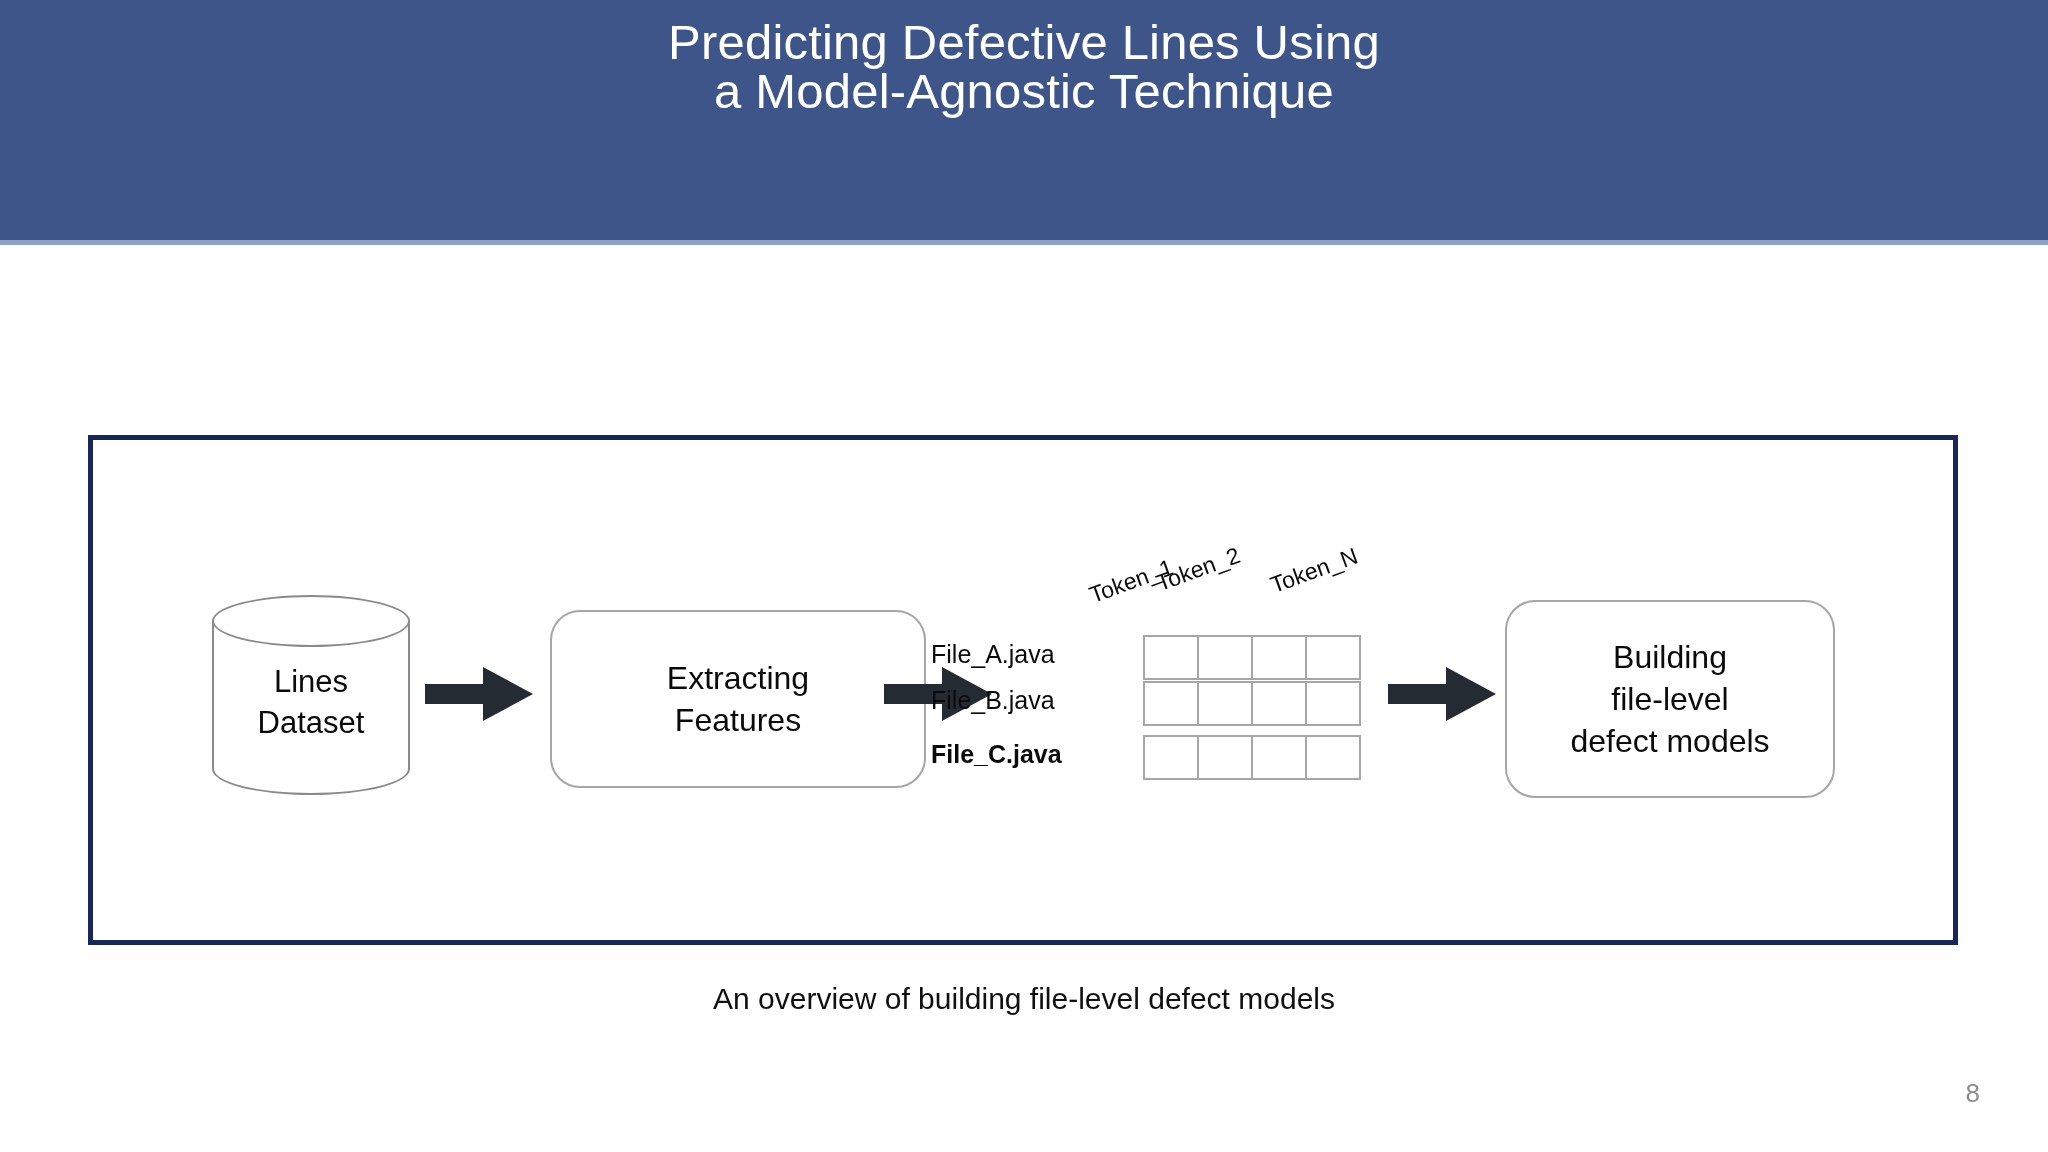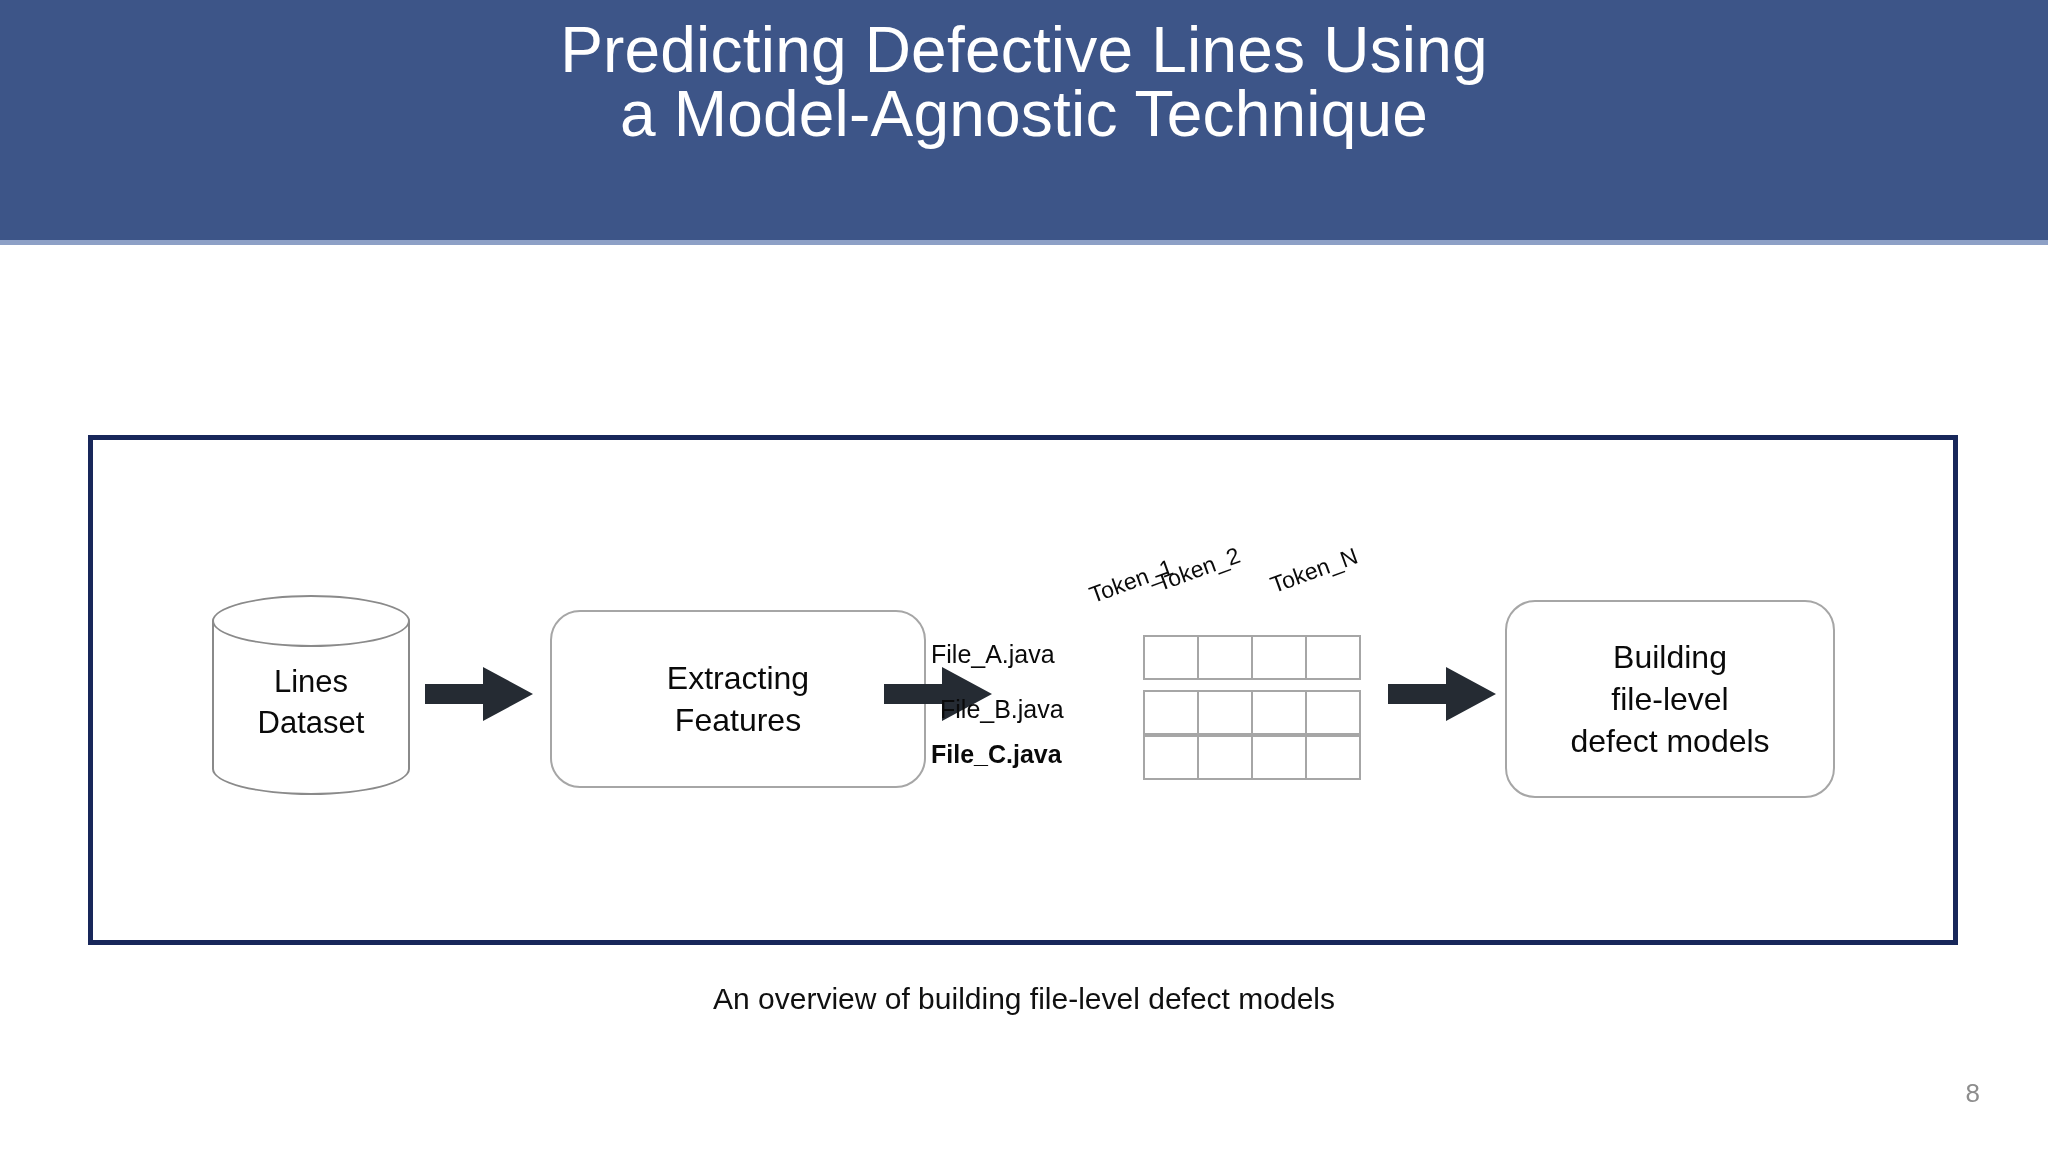--- a/index.html
+++ b/index.html
@@ -34,21 +34,21 @@
     height: 5px;
     background: #8da0c6;
   }
   .title-text {
     position: absolute;
     left: 0;
     top: 18px;
     width: 2048px;
     text-align: center;
     color: #ffffff;
-    font-size: 64px;
+    font-size: 49px;
     line-height: 1.0;
     font-weight: 400;
     letter-spacing: 0.2px;
     white-space: pre-line;
   }
 
   
   .diagram-frame {
     position: absolute;
     left: 88px;
@@ -164,21 +164,21 @@
     white-space: nowrap;
     transform: rotate(-20deg);
     transform-origin: left bottom;
   }
   #tok-1 { left: 95px; top: 22px; }
   #tok-2 { left: 162px; top: 10px; }
   #tok-n { left: 276px; top: 12px; }
 
   .mrow { position: absolute; left: 143px; width: 218px; height: 45px; }
   #mrow-0 { top: 75px; }
-  #mrow-1 { top: 130px; padding-left: 9px; }
+  #mrow-1 { top: 121px; }
   #mrow-2 { top: 175px; font-weight: bold; }
   .mcells {
     position: absolute;
     left: 0; top: 0;
     width: 218px; height: 45px;
     display: flex;
   }
   .mcell {
     flex: 1 1 0;
     border: 2px solid #a6a6a6;

